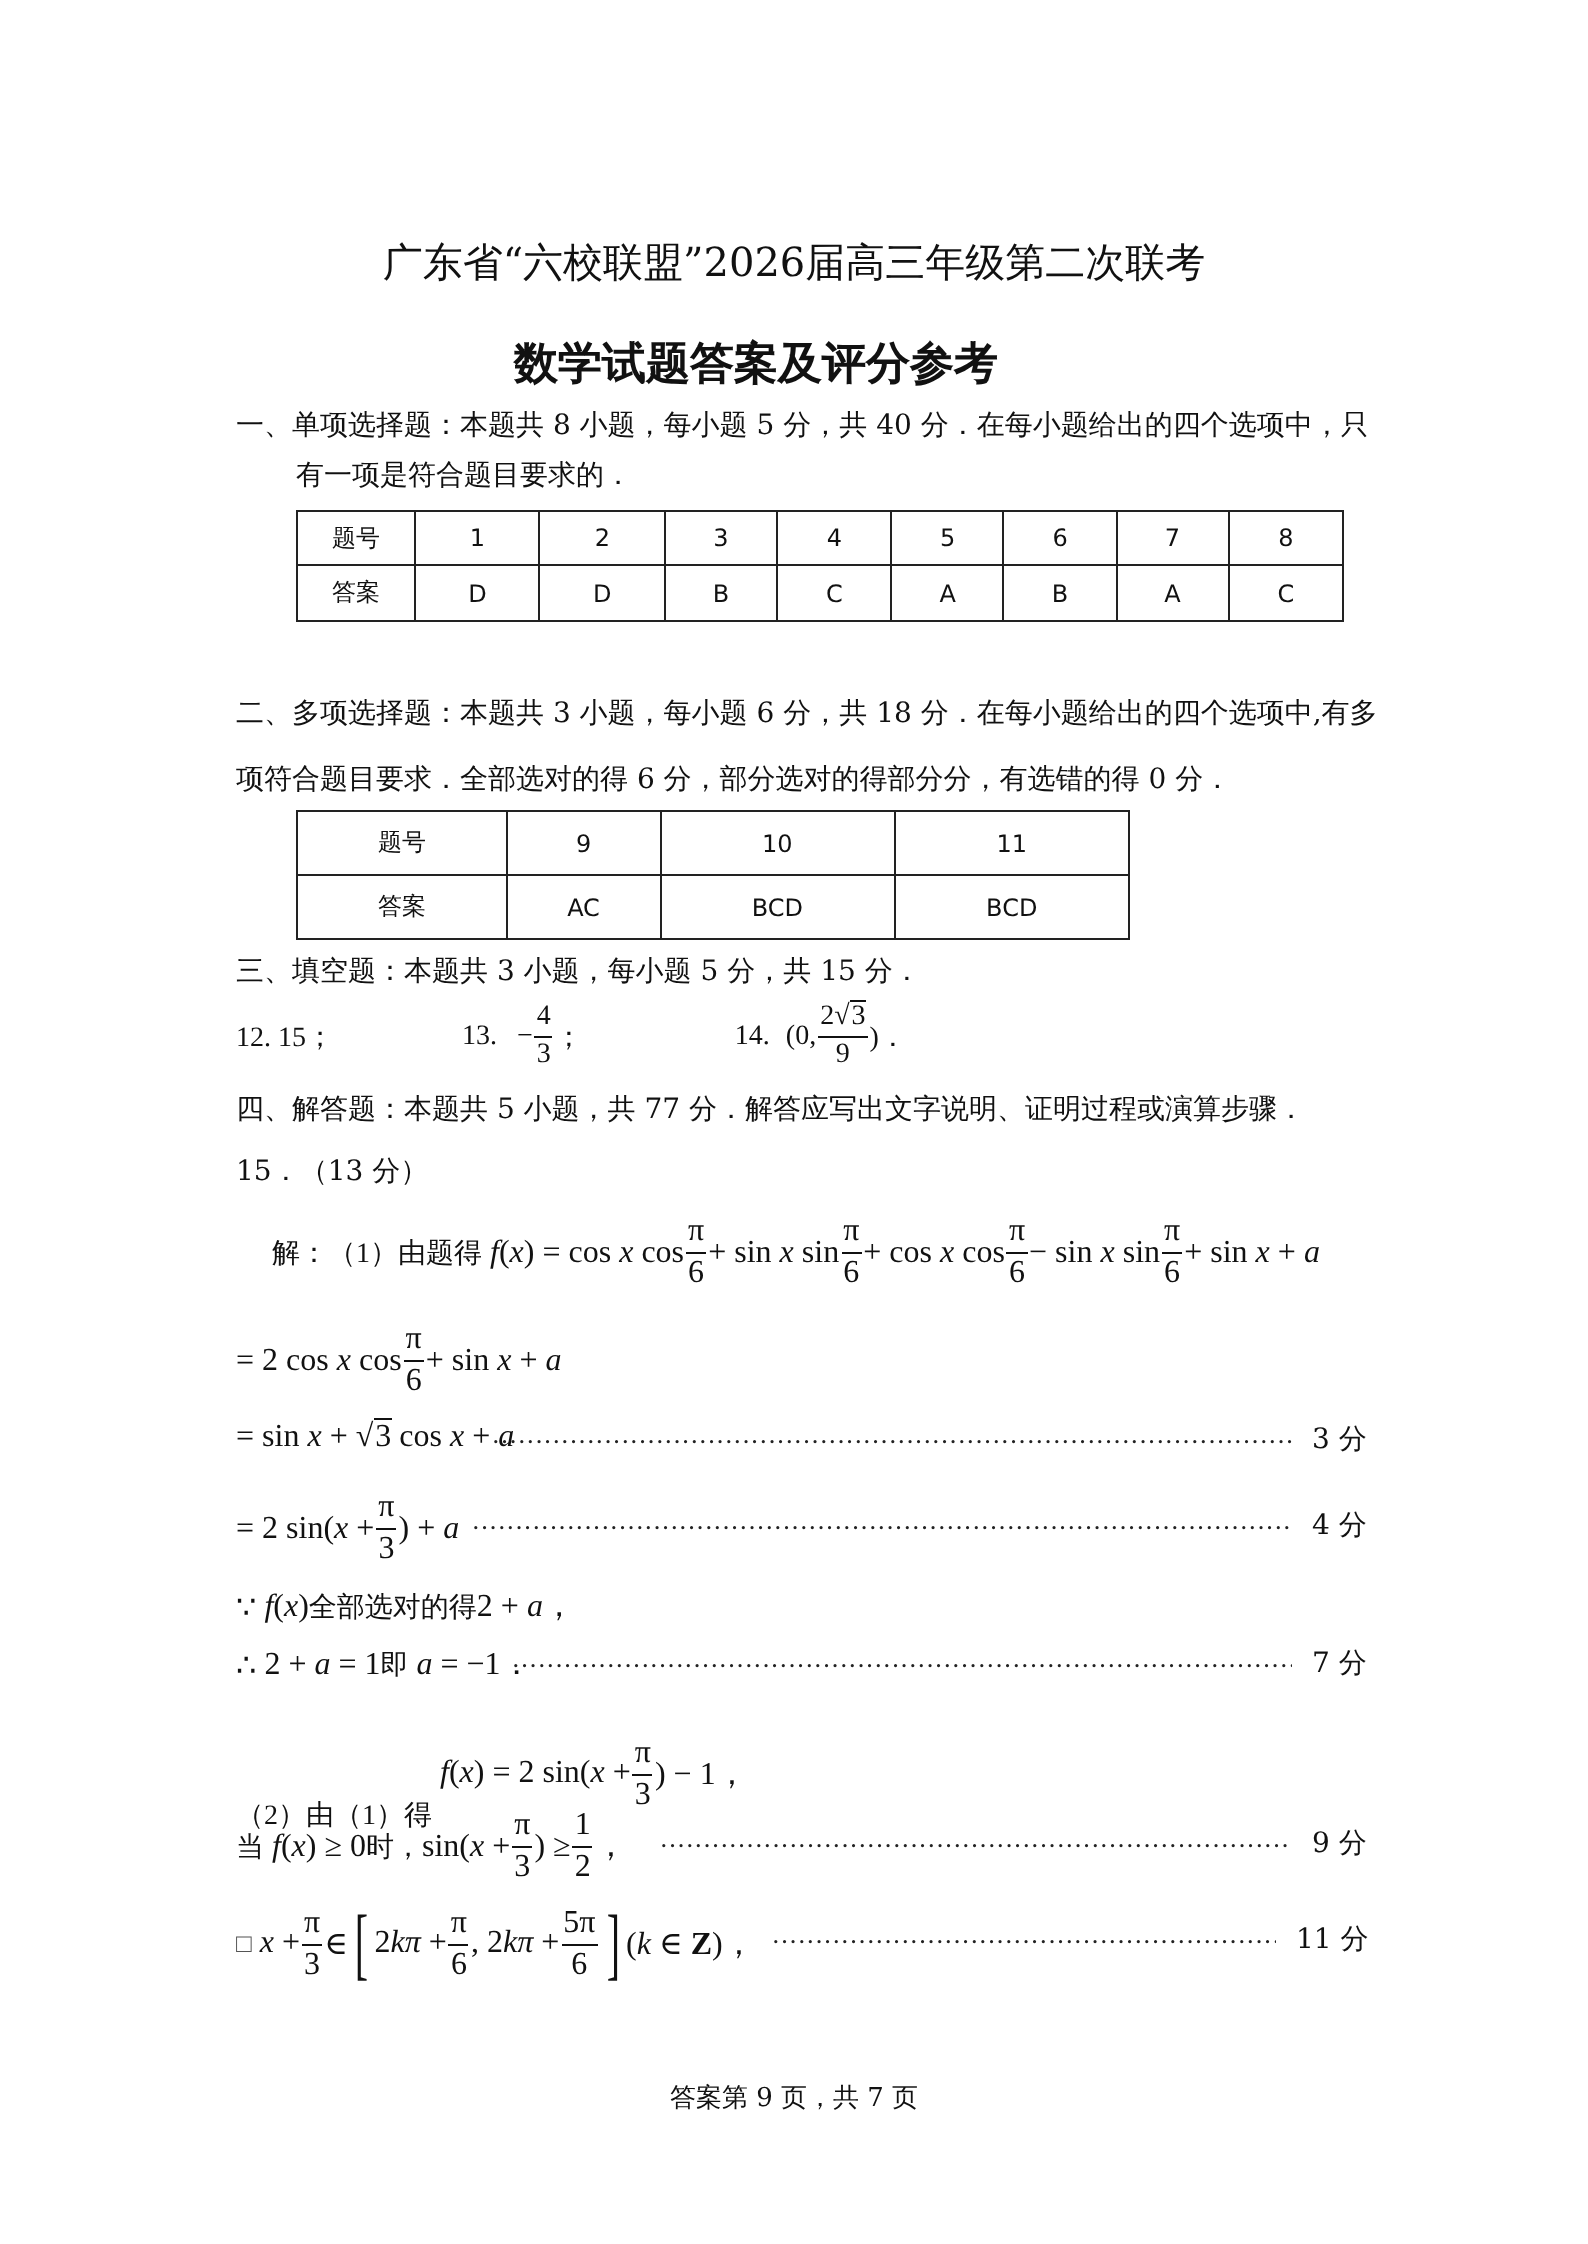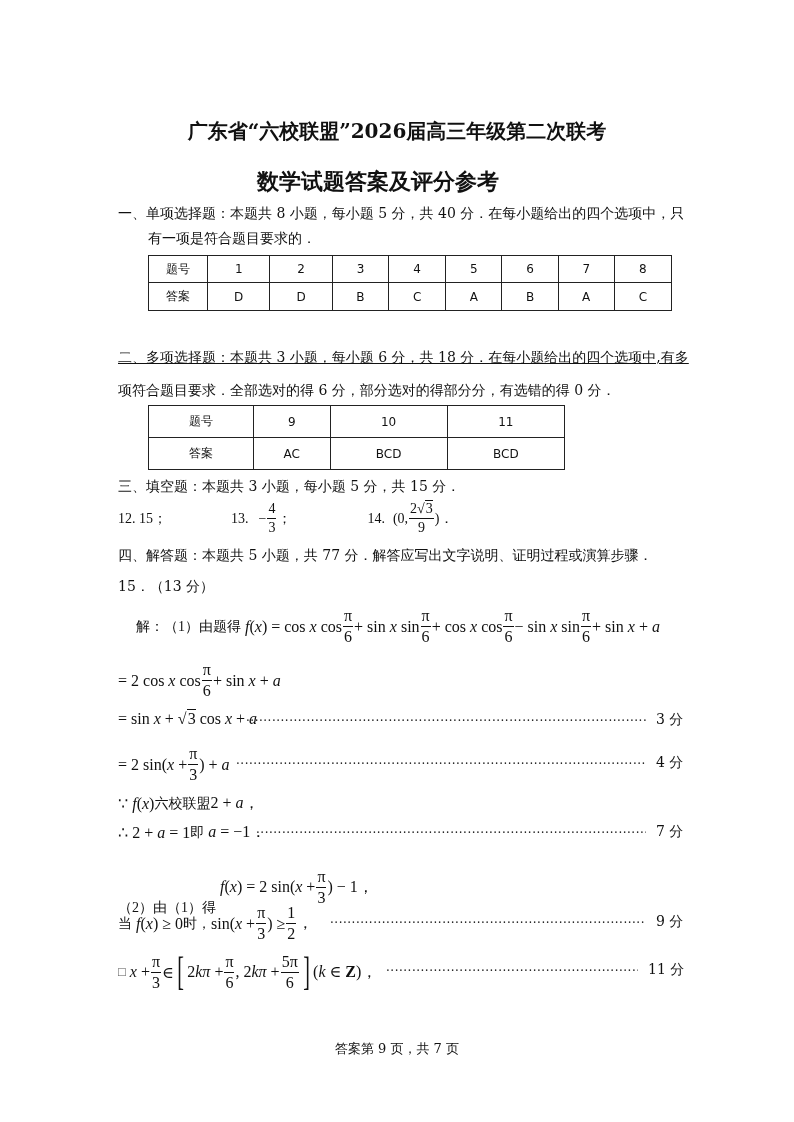--- a/index.html
+++ b/index.html
@@ -1,19 +1,19 @@
 <!DOCTYPE html>
 <html><head>
 <meta charset="utf-8">
 <style>
   html, body { margin:0; padding:0; background:#ffffff; }
   body { width:794px; height:1122px; position:relative; overflow:hidden;
          font-family:"DejaVu Serif","Liberation Serif",serif; color:#111; }
   .abs { position:absolute; }
-  .title1 { left:0; width:794px; top:118px; text-align:center; font-size:20px; font-weight:bold; }
+  .title1 { left:0; width:794px; top:118px; text-align:center; font-size:20px; font-weight:normal; }
   .title2 { left:0; width:756px; top:167px; text-align:center; font-size:22px; font-weight:bold; }
   .para { font-size:14px; line-height:20px; white-space:nowrap; }
   table.ans { position:absolute; border-collapse:collapse; font-family:"DejaVu Sans","Liberation Sans",sans-serif; font-size:12px; }
   table.ans td { border:1.2px solid #222; text-align:center; padding:0; }
   .math { font-family:"Liberation Serif","DejaVu Serif",serif; font-size:16px; white-space:nowrap; }
   .math i { font-style:italic; }
   .frac { display:inline-block; vertical-align:middle; text-align:center; line-height:1; margin:0 1px; }
   .frac > span { display:block; padding:0 1px; }
   .frac .num { border-bottom:1px solid #111; padding-bottom:2px; }
   .frac .den { padding-top:2px; }
@@ -53,21 +53,21 @@
     <td>B</td>
     <td>C</td>
     <td>A</td>
     <td>B</td>
     <td>A</td>
     <td>C</td>
   </tr>
 </tbody>
   </table>
 
-<div class="abs para" style="left:118px; top:347px;text-decoration:underline;">二、多项选择题：本题共 3 小题，每小题 6 分，共 18 分．在每小题给出的四个选项中,有多</div>
+<div class="abs para" style="left:118px; top:347px;">二、多项选择题：本题共 3 小题，每小题 6 分，共 18 分．在每小题给出的四个选项中,有多</div>
 <div class="abs para" style="left:118px; top:380px;">项符合题目要求．全部选对的得 6 分，部分选对的得部分分，有选错的得 0 分．</div>
 
 <table class="ans" style="left:148px; top:405px; width:417px;">
   <tbody>
       <tr style="height:32px;">
     <td style="width:104px;">题号</td>
     <td>9</td>
     <td>10</td>
     <td>11</td>
   </tr>
@@ -150,21 +150,21 @@
       <span class="den">3</span>
     </span>
   <span>) + <i>a</i></span>
 </div>
 <div class="dots" style="left:236px; top:757px; width:410px;">································································································</div>
 <div class="score" style="left:646px; top:754px;">4 分</div>
 
 <div class="row math" style="top:793px;">
   <span>∵</span>
   <span>&nbsp;<i>f</i>(<i>x</i>)</span>
-  <span style="font-size:14px;">六校联盟</span>
+  <span style="font-size:14px;">全部选对的得</span>
   <span>2 + <i>a</i>，</span>
 </div>
 
 <div class="row math" style="top:822px;">
   <span>∴</span>
   <span>&nbsp;2 + <i>a</i> = 1</span>
   <span style="font-size:14px;">即</span>
   <span>&nbsp;<i>a</i> = −1．</span>
 </div>
 <div class="dots" style="left:256px; top:826px; width:390px;">································································································</div>

